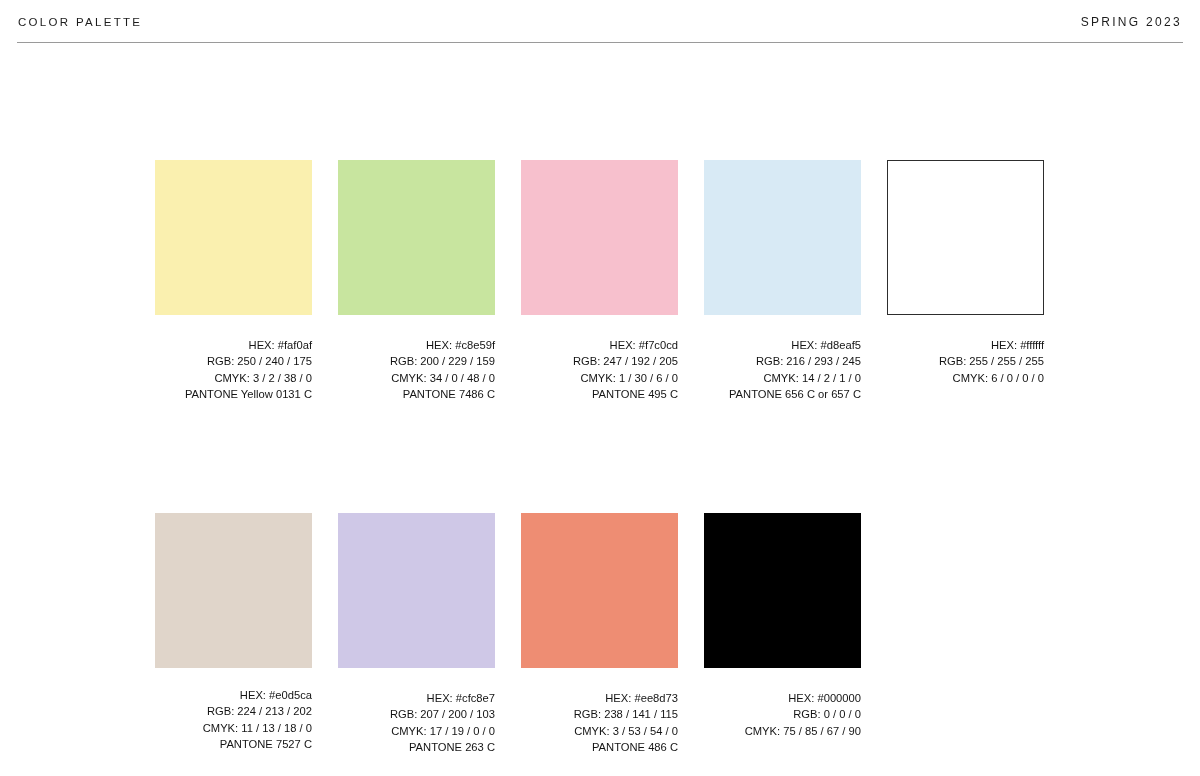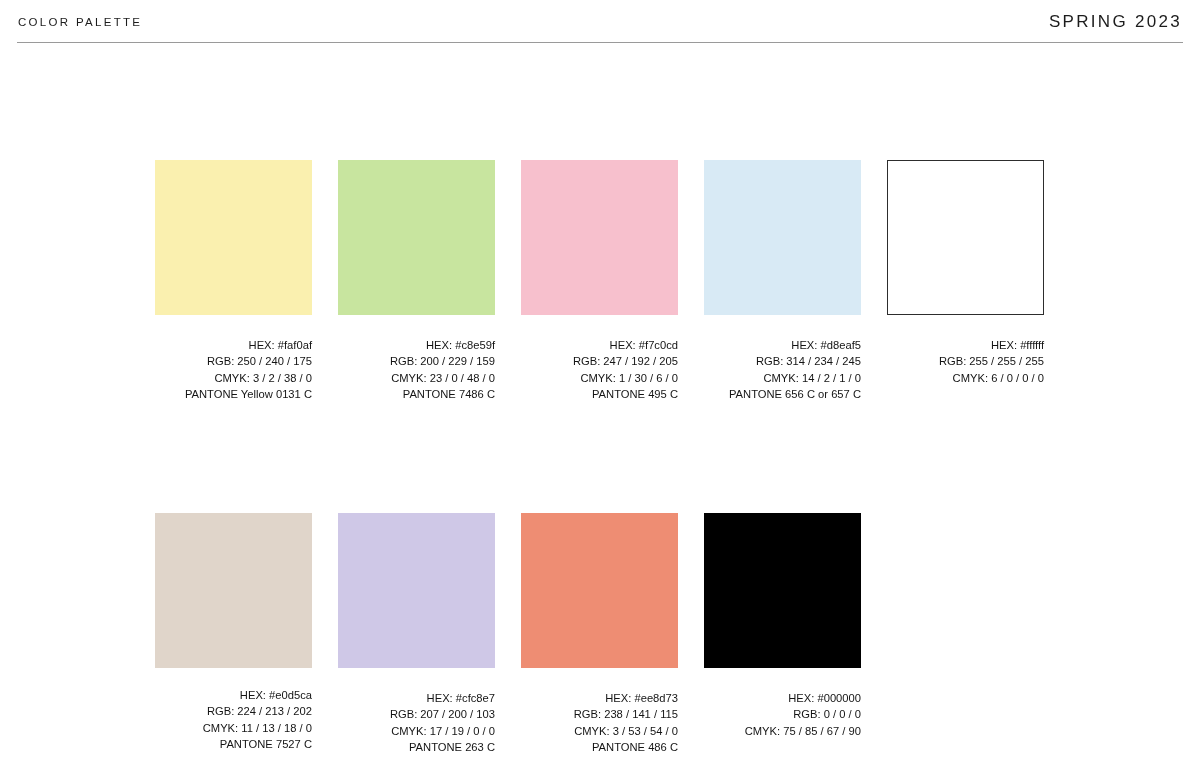--- a/index.html
+++ b/index.html
@@ -31,21 +31,21 @@
     justify-content: space-between;
   }
   .header-title {
     font-size: 11.5px;
     letter-spacing: 2.3px;
     font-weight: 400;
     color: #1c1c1c;
     white-space: nowrap;
   }
   .header-season {
-    font-size: 17px;
+    font-size: 12px;
     letter-spacing: 2.3px;
     font-weight: 400;
     color: #1c1c1c;
     white-space: nowrap;
   }
   .header-rule {
     position: absolute;
     top: 42px;
     left: 17px;
     width: 1166px;
@@ -114,38 +114,38 @@
           <span class="spec-line">RGB: 250 / 240 / 175</span>
           <span class="spec-line">CMYK: 3 / 2 / 38 / 0</span>
           <span class="spec-line">PANTONE Yellow 0131 C</span>
         </div>
       </div>
       <div class="cell">
         <div class="swatch" style="background: rgb(200, 229, 159);"></div>
         <div class="specs">
           <span class="spec-line">HEX: #c8e59f</span>
           <span class="spec-line">RGB: 200 / 229 / 159</span>
-          <span class="spec-line">CMYK: 23 / 0 / 48 / 0</span>
+          <span class="spec-line">CMYK: 34 / 0 / 48 / 0</span>
           <span class="spec-line">PANTONE 7486 C</span>
         </div>
       </div>
       <div class="cell">
         <div class="swatch" style="background: rgb(247, 192, 205);"></div>
         <div class="specs">
           <span class="spec-line">HEX: #f7c0cd</span>
           <span class="spec-line">RGB: 247 / 192 / 205</span>
           <span class="spec-line">CMYK: 1 / 30 / 6 / 0</span>
           <span class="spec-line">PANTONE 495 C</span>
         </div>
       </div>
       <div class="cell">
         <div class="swatch" style="background: rgb(216, 234, 245);"></div>
         <div class="specs">
           <span class="spec-line">HEX: #d8eaf5</span>
-          <span class="spec-line">RGB: 314 / 234 / 245</span>
+          <span class="spec-line">RGB: 216 / 293 / 245</span>
           <span class="spec-line">CMYK: 14 / 2 / 1 / 0</span>
           <span class="spec-line">PANTONE 656 C or 657 C</span>
         </div>
       </div>
       <div class="cell">
         <div class="swatch bordered" style="background: rgb(255, 255, 255);"></div>
         <div class="specs">
           <span class="spec-line">HEX: #ffffff</span>
           <span class="spec-line">RGB: 255 / 255 / 255</span>
           <span class="spec-line">CMYK: 6 / 0 / 0 / 0</span>

